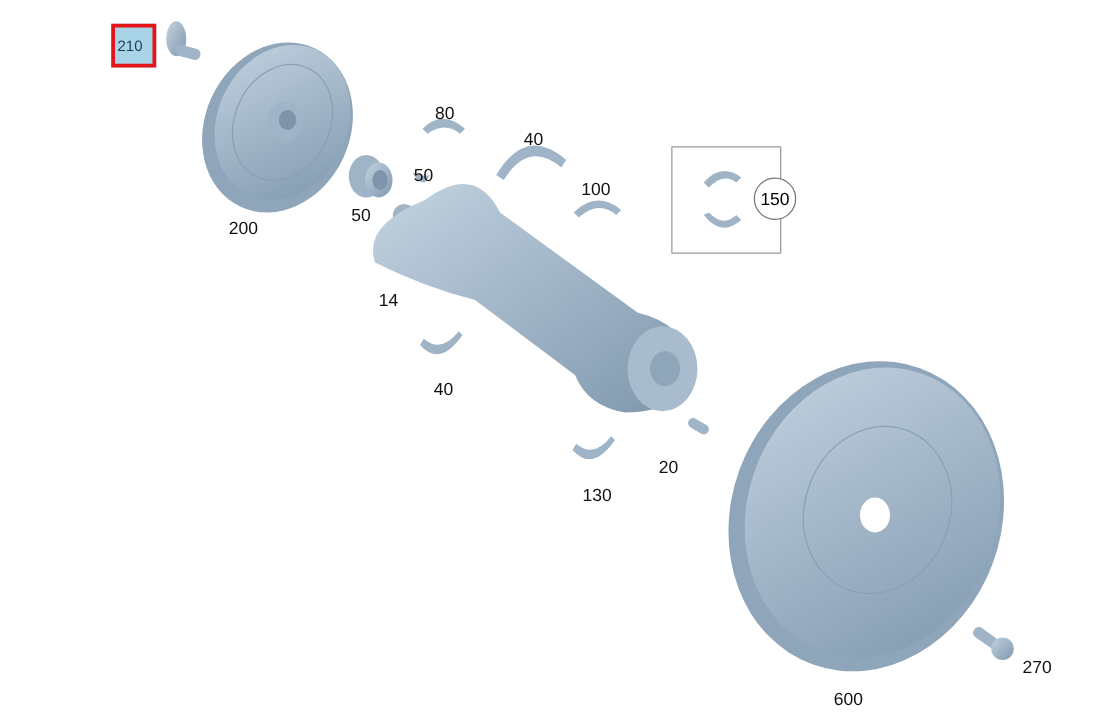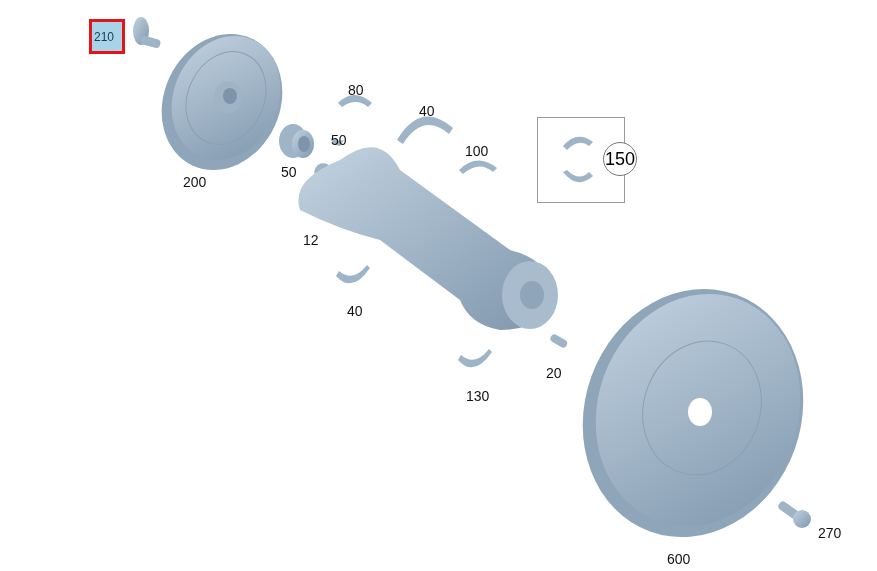--- a/index.html
+++ b/index.html
@@ -2,21 +2,21 @@
 <html><head>
 <meta charset="utf-8">
 <style>
   html,body{margin:0;padding:0;background:#fff;}
   body{width:877px;height:571px;position:relative;overflow:hidden;font-family:"Liberation Sans",sans-serif;}
   .lbl{position:absolute;font-size:14px;color:#111;line-height:1;cursor:pointer;margin-top:13px;}
   svg.art{position:absolute;left:0;top:0;}
   .sel{position:absolute;left:89px;top:19px;width:30px;height:29px;border:3px solid #e4141b;background:#a9d4e8;box-sizing:content-box;}
   .sel span{position:absolute;left:2px;top:8px;font-size:12px;color:#1a3a55;}
   .inset{position:absolute;left:537px;top:117px;width:86px;height:84px;border:1px solid #999;background:transparent;}
-  .circ{position:absolute;left:603px;top:142px;width:32px;height:32px;border:1px solid #777;border-radius:50%;background:#fff;font-size:18px;display:flex;align-items:center;justify-content:center;}
+  .circ{position:absolute;left:603px;top:142px;width:32px;height:32px;border:1px solid #777;border-radius:50%;background:#fff;font-size:14px;display:flex;align-items:center;justify-content:center;}
 </style>
 </head>
 <body>
 
 <svg class="art" width="877" height="571">
   <defs>
     <linearGradient id="g" x1="0" y1="0" x2="1" y2="1">
       <stop offset="0" stop-color="#c3d3e1"></stop>
         <stop offset="1" stop-color="#7f97ad"></stop>
     </linearGradient>
@@ -77,18 +77,18 @@
     <span>210</span>
   </div>
 <div class="lbl" style="left:183px;top:162px">200</div>
 <div class="lbl" style="left:281px;top:152px">50</div>
 <div class="lbl" style="left:331px;top:120px">50</div>
 <div class="lbl" style="left:348px;top:70px">80</div>
 <div class="lbl" style="left:419px;top:91px">40</div>
 <div class="lbl" style="left:465px;top:131px">100</div>
 <div class="inset"></div>
 <div class="circ">150</div>
-<div class="lbl" style="left:303px;top:220px">12</div>
+<div class="lbl" style="left:303px;top:220px">14</div>
 <div class="lbl" style="left:347px;top:291px">40</div>
 <div class="lbl" style="left:466px;top:376px">130</div>
-<div class="lbl" style="left:546px;top:353px">20</div>
+<div class="lbl" style="left:527px;top:353px">20</div>
 <div class="lbl" style="left:667px;top:539px">600</div>
 <div class="lbl" style="left:818px;top:513px">270</div>
 
 </body></html>

